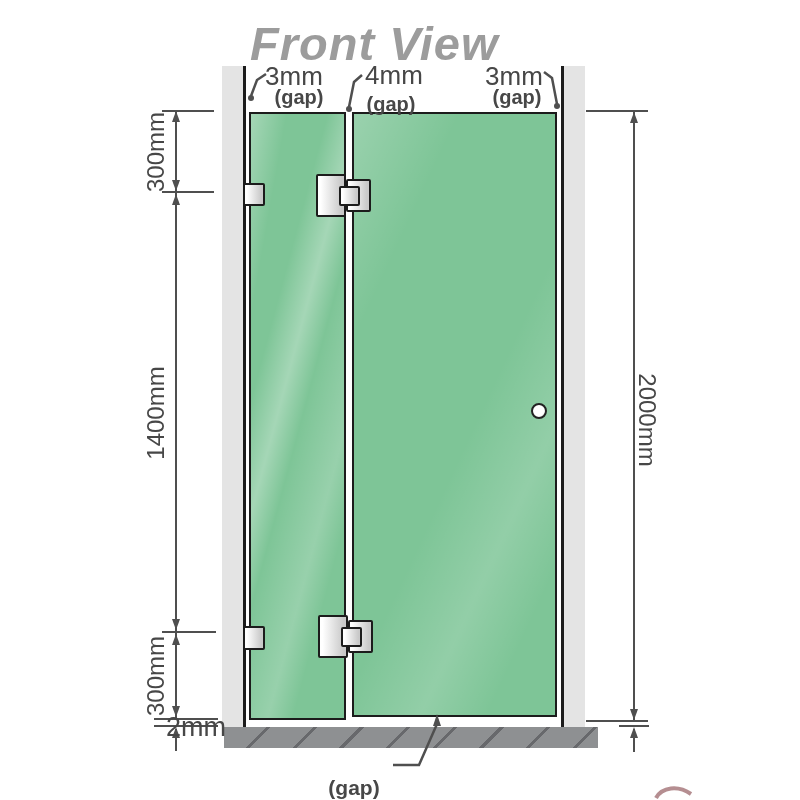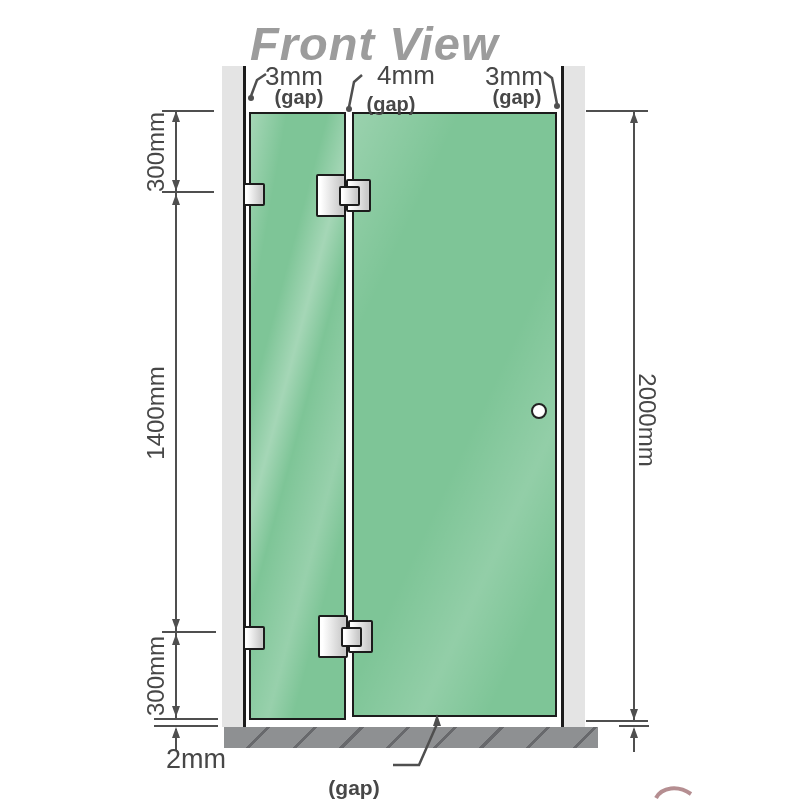--- a/index.html
+++ b/index.html
@@ -122,27 +122,27 @@
     <div class="abs dline" style="left:633px;top:729px;width:2px;height:23px;"></div>
     <div class="abs arr up" style="left:630px;top:112px;"></div>
     <div class="abs arr down" style="left:630px;top:709px;"></div>
     <div class="abs arr up" style="left:630px;top:727px;"></div>
     <div class="abs vlabel rot-cw" style="left:598px;top:407px;width:100px;height:26px;">2000mm</div>
   </div>
 
   <div class="abs lbl c fs-big" style="left:258px;top:61px;width:72px;">3mm</div>
   <div class="abs lbl c fs-gap" style="left:263px;top:86px;width:72px;">(gap)</div>
 
-  <div class="abs lbl c fs-big" style="left:370px;top:60px;width:72px;">4mm</div>
+  <div class="abs lbl c fs-big" style="left:358px;top:60px;width:72px;">4mm</div>
   <div class="abs lbl c fs-gap" style="left:355px;top:93px;width:72px;">(gap)</div>
 
   <div class="abs lbl c fs-big" style="left:478px;top:61px;width:72px;">3mm</div>
   <div class="abs lbl c fs-gap" style="left:481px;top:86px;width:72px;">(gap)</div>
 
-  <div class="abs lbl c fs-bot" style="left:158px;top:744px;width:76px;">2mm</div>
+  <div class="abs lbl c fs-bot" style="left:158px;top:712px;width:76px;">2mm</div>
   <div class="abs lbl c fs-gap" style="left:312px;top:776px;width:84px;font-size:21px;">(gap)</div>
 
   <svg class="overlay" width="800" height="800">
     <polyline points="266,74 257,80 251,96" fill="none" stroke="#4f4f4f" stroke-width="2.5"></polyline>
     <circle cx="251" cy="98" r="3" fill="#4f4f4f"></circle>
     <polyline points="362,75 354,82 349,107" fill="none" stroke="#4f4f4f" stroke-width="2.5"></polyline>
     <circle cx="349" cy="109" r="3" fill="#4f4f4f"></circle>
     <polyline points="544,72 552,78 557,104" fill="none" stroke="#4f4f4f" stroke-width="2.5"></polyline>
     <circle cx="557" cy="106" r="3" fill="#4f4f4f"></circle>
     <polyline points="393,765 419,765 437,724" fill="none" stroke="#4f4f4f" stroke-width="2.5"></polyline>

